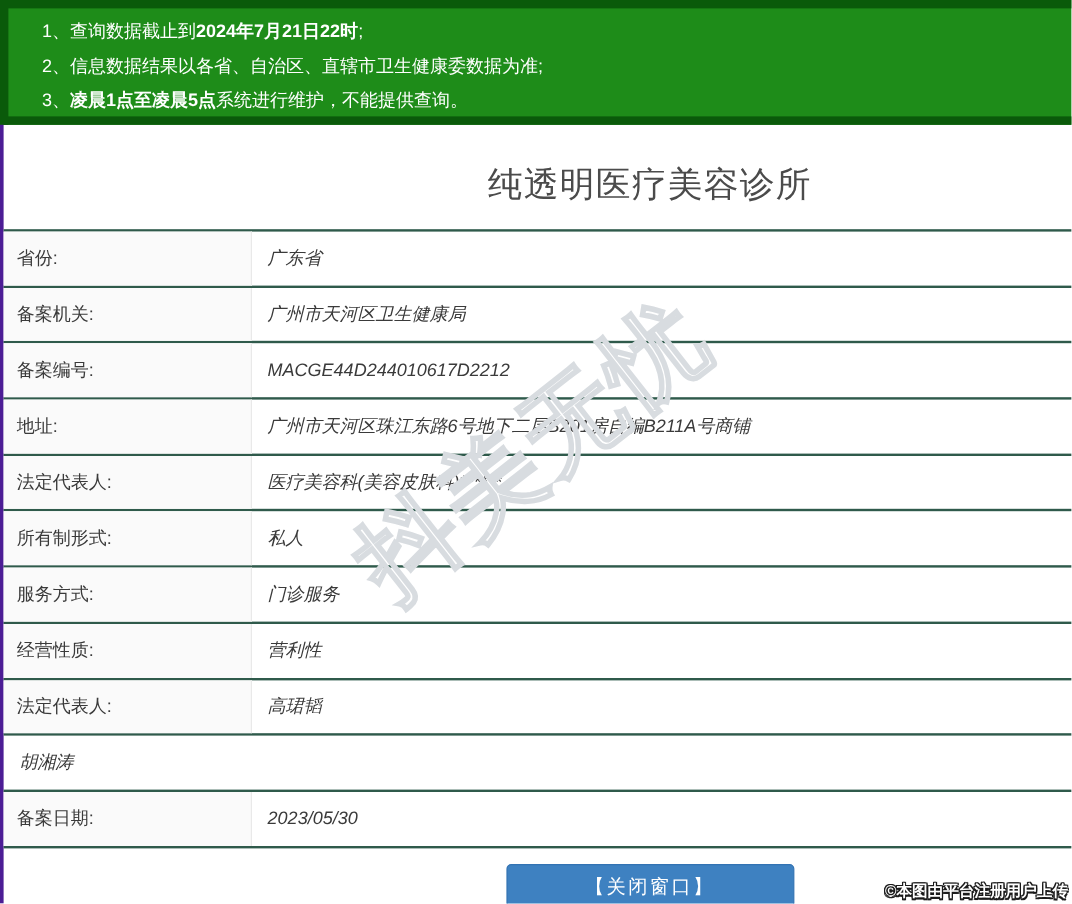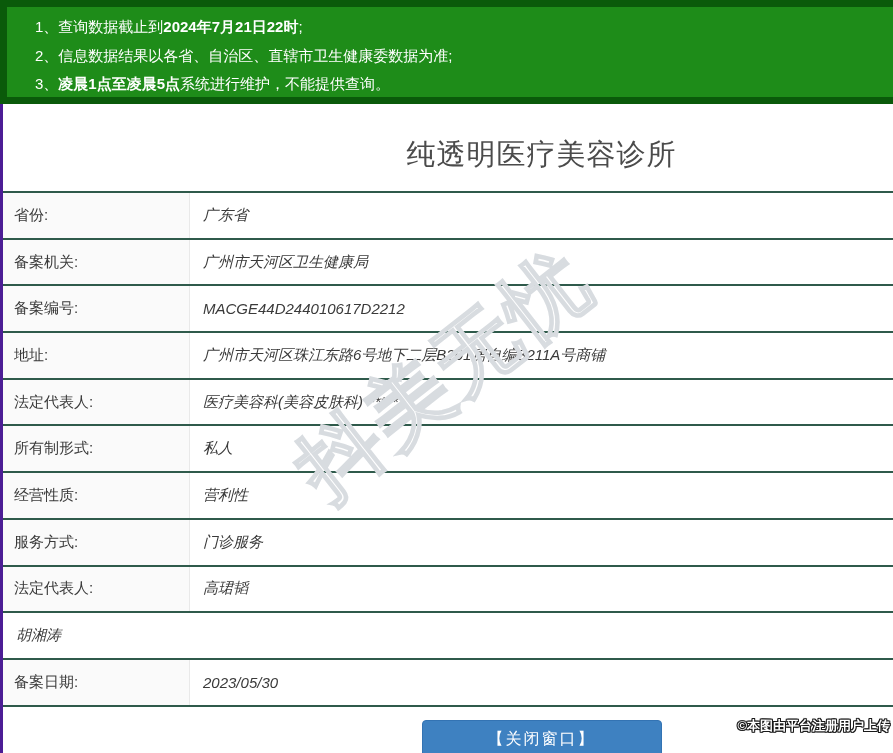--- a/index.html
+++ b/index.html
@@ -47,21 +47,21 @@
     margin-top:17px;
   }
   .row{
     display:flex;
     height:44.7px;
     border-top:2px solid #2f5a4b;
   }
   .row:last-child{border-bottom:2px solid #2f5a4b;}
   .cell-label{
     box-sizing:border-box;
-    width:187px;
+    width:207px;
     background:#fafafa;
     border-right:1px solid #e9e9e9;
     display:flex;align-items:center;
     padding-left:11px;
     font-size:15px;color:#3a3a3a;
   }
   .cell-value{
     flex:1;
     display:flex;align-items:center;
     padding-left:13px;
@@ -94,21 +94,21 @@
     letter-spacing:4px;
     white-space:nowrap;
     color:transparent;
     -webkit-text-stroke:2px #d8dce0;
     pointer-events:none;
     z-index:5;
   }
   
   .stamp{
     position:absolute;
-    right:3px;bottom:18px;
+    right:3px;bottom:1px;
     font-size:13px;
     font-weight:bold;
     color:#ffffff;
     text-shadow:
       -1px -1px 0 #1a1a1a, 1px -1px 0 #1a1a1a,
       -1px  1px 0 #1a1a1a, 1px  1px 0 #1a1a1a,
       -1px  0   0 #1a1a1a, 1px  0   0 #1a1a1a,
        0   -1px 0 #1a1a1a, 0    1px 0 #1a1a1a;
     z-index:6;
   }
@@ -152,27 +152,27 @@
     <div class="cell-label">法定代表人:</div>
     <div class="cell-value">医疗美容科(美容皮肤科)******</div>
   </div>
 
   <div class="row">
     <div class="cell-label">所有制形式:</div>
     <div class="cell-value">私人</div>
   </div>
 
   <div class="row">
-    <div class="cell-label">经营性质:</div>
-    <div class="cell-value">营利性</div>
+    <div class="cell-label">服务方式:</div>
+    <div class="cell-value">门诊服务</div>
   </div>
 
   <div class="row">
-    <div class="cell-label">服务方式:</div>
-    <div class="cell-value">门诊服务</div>
+    <div class="cell-label">经营性质:</div>
+    <div class="cell-value">营利性</div>
   </div>
 
   <div class="row">
     <div class="cell-label">法定代表人:</div>
     <div class="cell-value">高珺韬</div>
   </div>
 
   <div class="row">
     <div class="cell-value">胡湘涛</div>
   </div>

